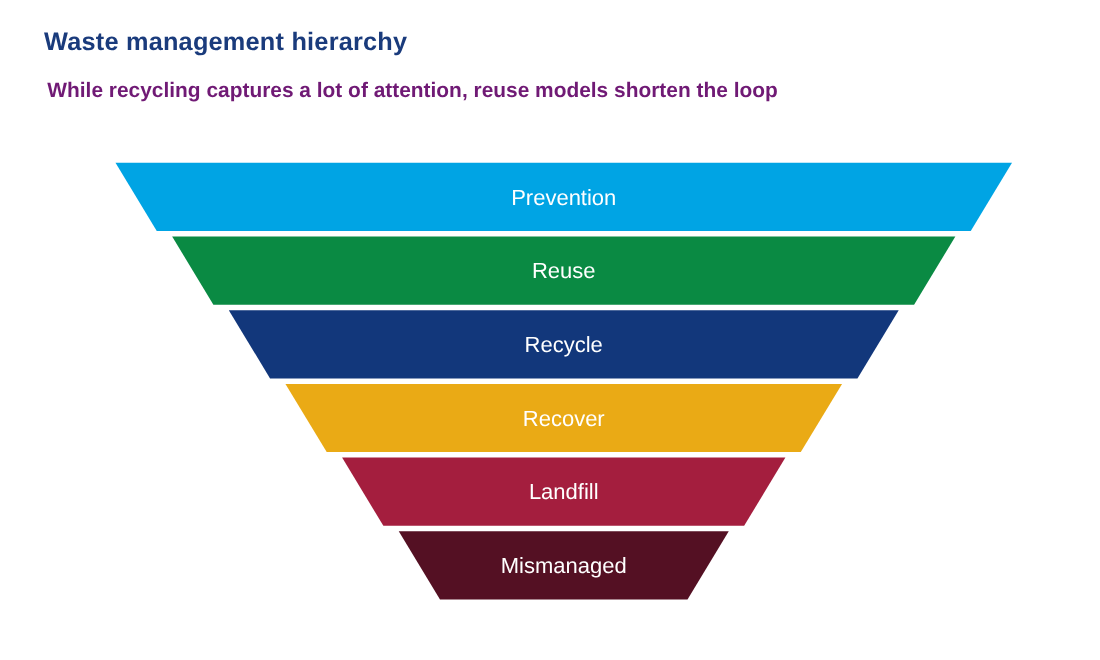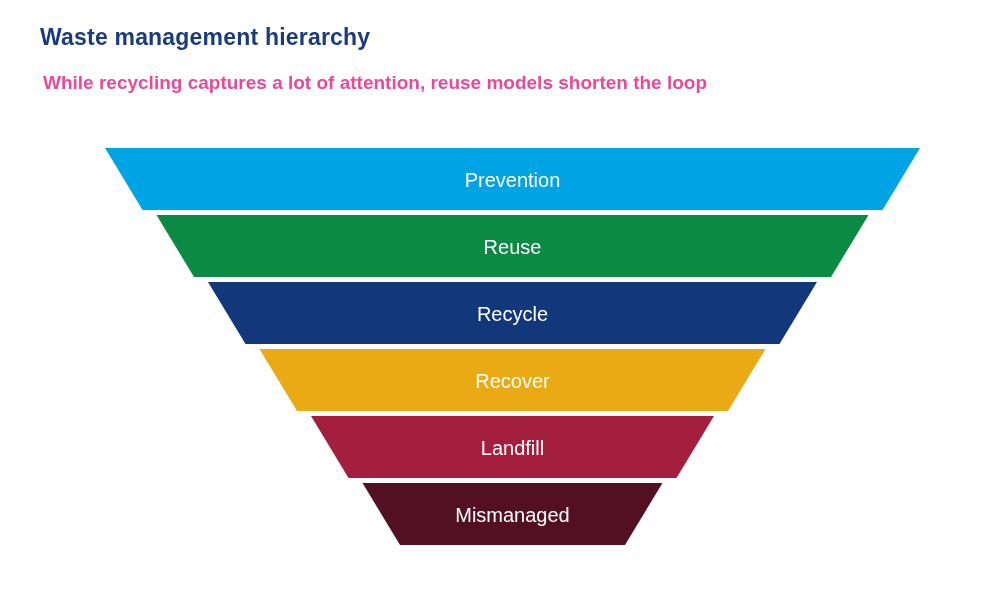--- a/index.html
+++ b/index.html
@@ -37,21 +37,21 @@
   }
   svg.funnel text {
     font-family: "Liberation Sans", sans-serif;
   }
 </style>
 </head>
 <body>
 
 <div class="canvas">
   <div class="title" style="color: rgb(26, 59, 124);">Waste management hierarchy</div>
-  <div class="subtitle" style="color: #ec4899;">While recycling captures a lot of attention, reuse models shorten the loop</div>
+  <div class="subtitle" style="color: #701a75;">While recycling captures a lot of attention, reuse models shorten the loop</div>
   <svg class="funnel" id="funnel-svg" width="1000" height="600" viewBox="0 0 1000 600">
       <polygon points="105,148 920,148 882.5,210 142.5,210" fill="#00A4E4"></polygon>
       <text x="512.5" y="180" fill="#FFFFFF" font-size="20" text-anchor="middle" dominant-baseline="central">Prevention</text>
       <polygon points="156.5,215 868.5,215 831,277 194,277" fill="#0A8A43"></polygon>
       <text x="512.5" y="247" fill="#FFFFFF" font-size="20" text-anchor="middle" dominant-baseline="central">Reuse</text>
       <polygon points="208,282 817,282 779.5,344 245.5,344" fill="#12377B"></polygon>
       <text x="512.5" y="314" fill="#FFFFFF" font-size="20" text-anchor="middle" dominant-baseline="central">Recycle</text>
       <polygon points="259.5,349 765.5,349 728,411 297,411" fill="#EAAA15"></polygon>
       <text x="512.5" y="381" fill="#FFFFFF" font-size="20" text-anchor="middle" dominant-baseline="central">Recover</text>
       <polygon points="311,416 714,416 676.5,478 348.5,478" fill="#A41E3E"></polygon>

